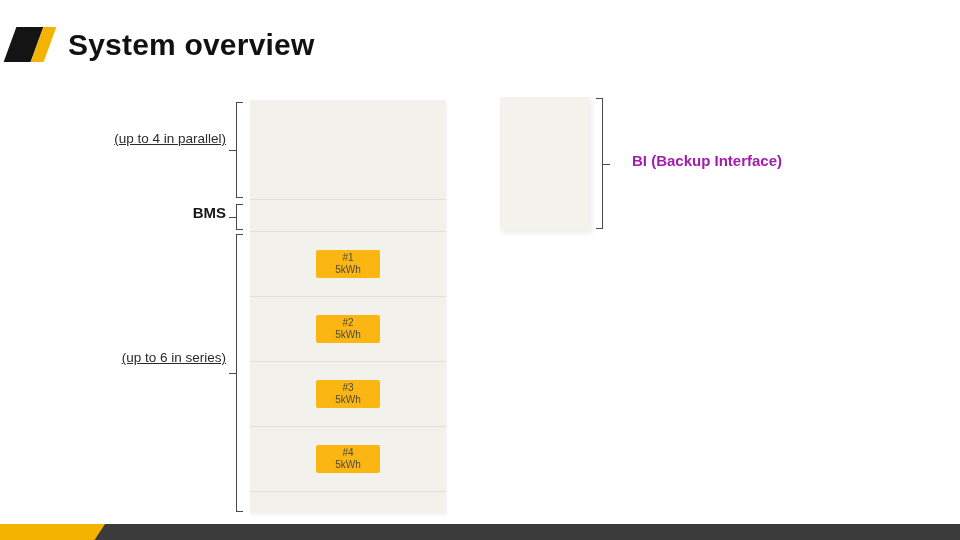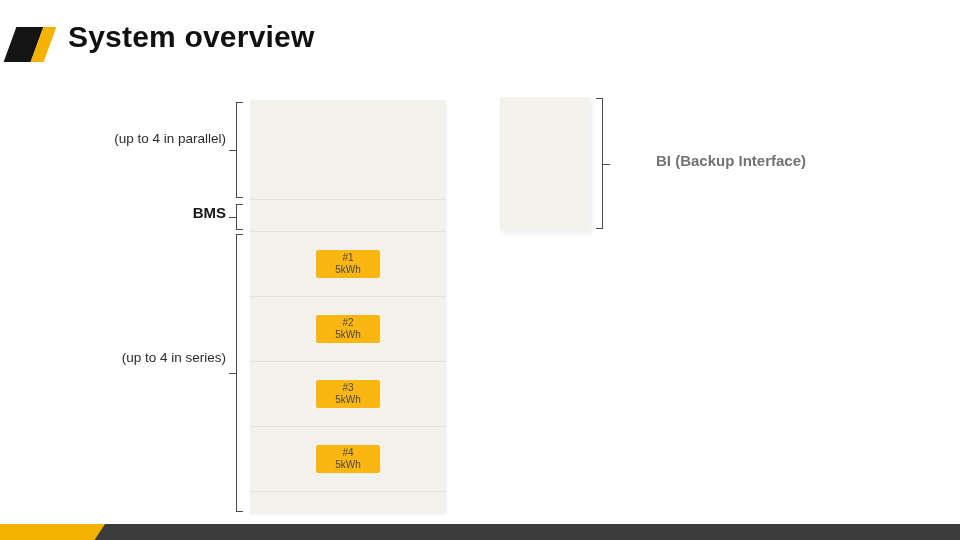--- a/index.html
+++ b/index.html
@@ -4,21 +4,21 @@
 <style>
   * { margin:0; padding:0; box-sizing:border-box; }
   html,body { width:960px; height:540px; }
   body { font-family:"Liberation Sans", sans-serif; background:#ffffff; }
   .slide { position:relative; width:960px; height:540px; background:#ffffff; overflow:hidden; }
 
   
   .logo-black { position:absolute; left:10px; top:27px; width:27px; height:35px; background:#141414; transform:skewX(-20deg); }
   .logo-yellow { position:absolute; left:37px; top:27px; width:13px; height:35px; background:#F5B301; transform:skewX(-20deg); }
 
-  .page-title { position:absolute; left:68px; top:20px; font-size:30px; font-weight:bold; color:#111111; letter-spacing:0.2px; }
+  .page-title { position:absolute; left:68px; top:28px; font-size:30px; font-weight:bold; color:#111111; letter-spacing:0.2px; }
 
   
   .stack { position:absolute; left:250px; top:100px; width:196px; height:413px; background:#F2F1EB; box-shadow:1px 2px 3px rgba(0,0,0,0.05); }
   .sec { width:100%; border-bottom:1px solid #E2E1D8; }
   .sec-inverter { height:100px; }
   .sec-bms { height:32px; }
   .sec-batt { height:65px; display:flex; align-items:center; justify-content:center; }
   .sec-foot { height:20px; border-bottom:none; }
 
   .badge { width:64px; height:28px; background:#FBB612; border-radius:2px; display:flex; flex-direction:column; align-items:center; justify-content:center; line-height:1.25; }
@@ -35,26 +35,26 @@
   .bracket-right::after { content:""; position:absolute; right:-8px; top:50%; width:7px; border-top:1.5px solid #4A4A4A; }
 
   .bk-inverter { left:236px; top:102px; height:96px; }
   .bk-bms { left:236px; top:204px; height:26px; }
   .bk-battery { left:236px; top:234px; height:278px; }
   .bk-bi { left:596px; top:98px; height:131px; }
 
   
   .label-group { position:absolute; left:28px; width:198px; text-align:right; }
   .lbl-title { font-size:15px; font-weight:bold; color:#161616; line-height:1.35; }
-  .lbl-sub { font-size:13.5px; color:#2B2B2B; line-height:1.3; }
+  .lbl-sub { font-size:13.5px; color:#2B2B2B; line-height:1.3;text-decoration:underline; }
   .lg-inverter { top:130px; }
   .lg-bms { top:203px; }
   .lg-battery { top:349px; }
 
-  .bi-label { position:absolute; left:632px; top:152px; font-size:15px; font-weight:bold; color:#737373;margin-left:24px; }
+  .bi-label { position:absolute; left:632px; top:152px; font-size:15px; font-weight:bold; color:#a21caf; }
 
   
   .footer-bar { position:absolute; left:0; bottom:0; width:960px; height:16px; background:#3B3B3B; }
   .footer-accent { position:absolute; left:0; bottom:0; width:105px; height:16px; background:#F5B301; clip-path:polygon(0 0, 100% 0, 90% 100%, 0 100%); }
 </style>
 </head>
 <body>
 
 <div class="slide">
 
@@ -100,21 +100,21 @@
   <div class="bracket bracket-left bk-battery"></div>
   <div class="bracket bracket-right bk-bi"></div>
 
   <div class="label-group lg-inverter">
     <div class="lbl-sub">(up to 4 in parallel)</div>
   </div>
   <div class="label-group lg-bms">
     <div class="lbl-title">BMS</div>
   </div>
   <div class="label-group lg-battery">
-    <div class="lbl-sub">(up to 4 in series)</div>
+    <div class="lbl-sub">(up to 6 in series)</div>
   </div>
 
   <div class="bi-label">BI (Backup Interface)</div>
 
   <div class="footer-bar"></div>
   <div class="footer-accent"></div>
 
 </div>
 
 </body></html>

